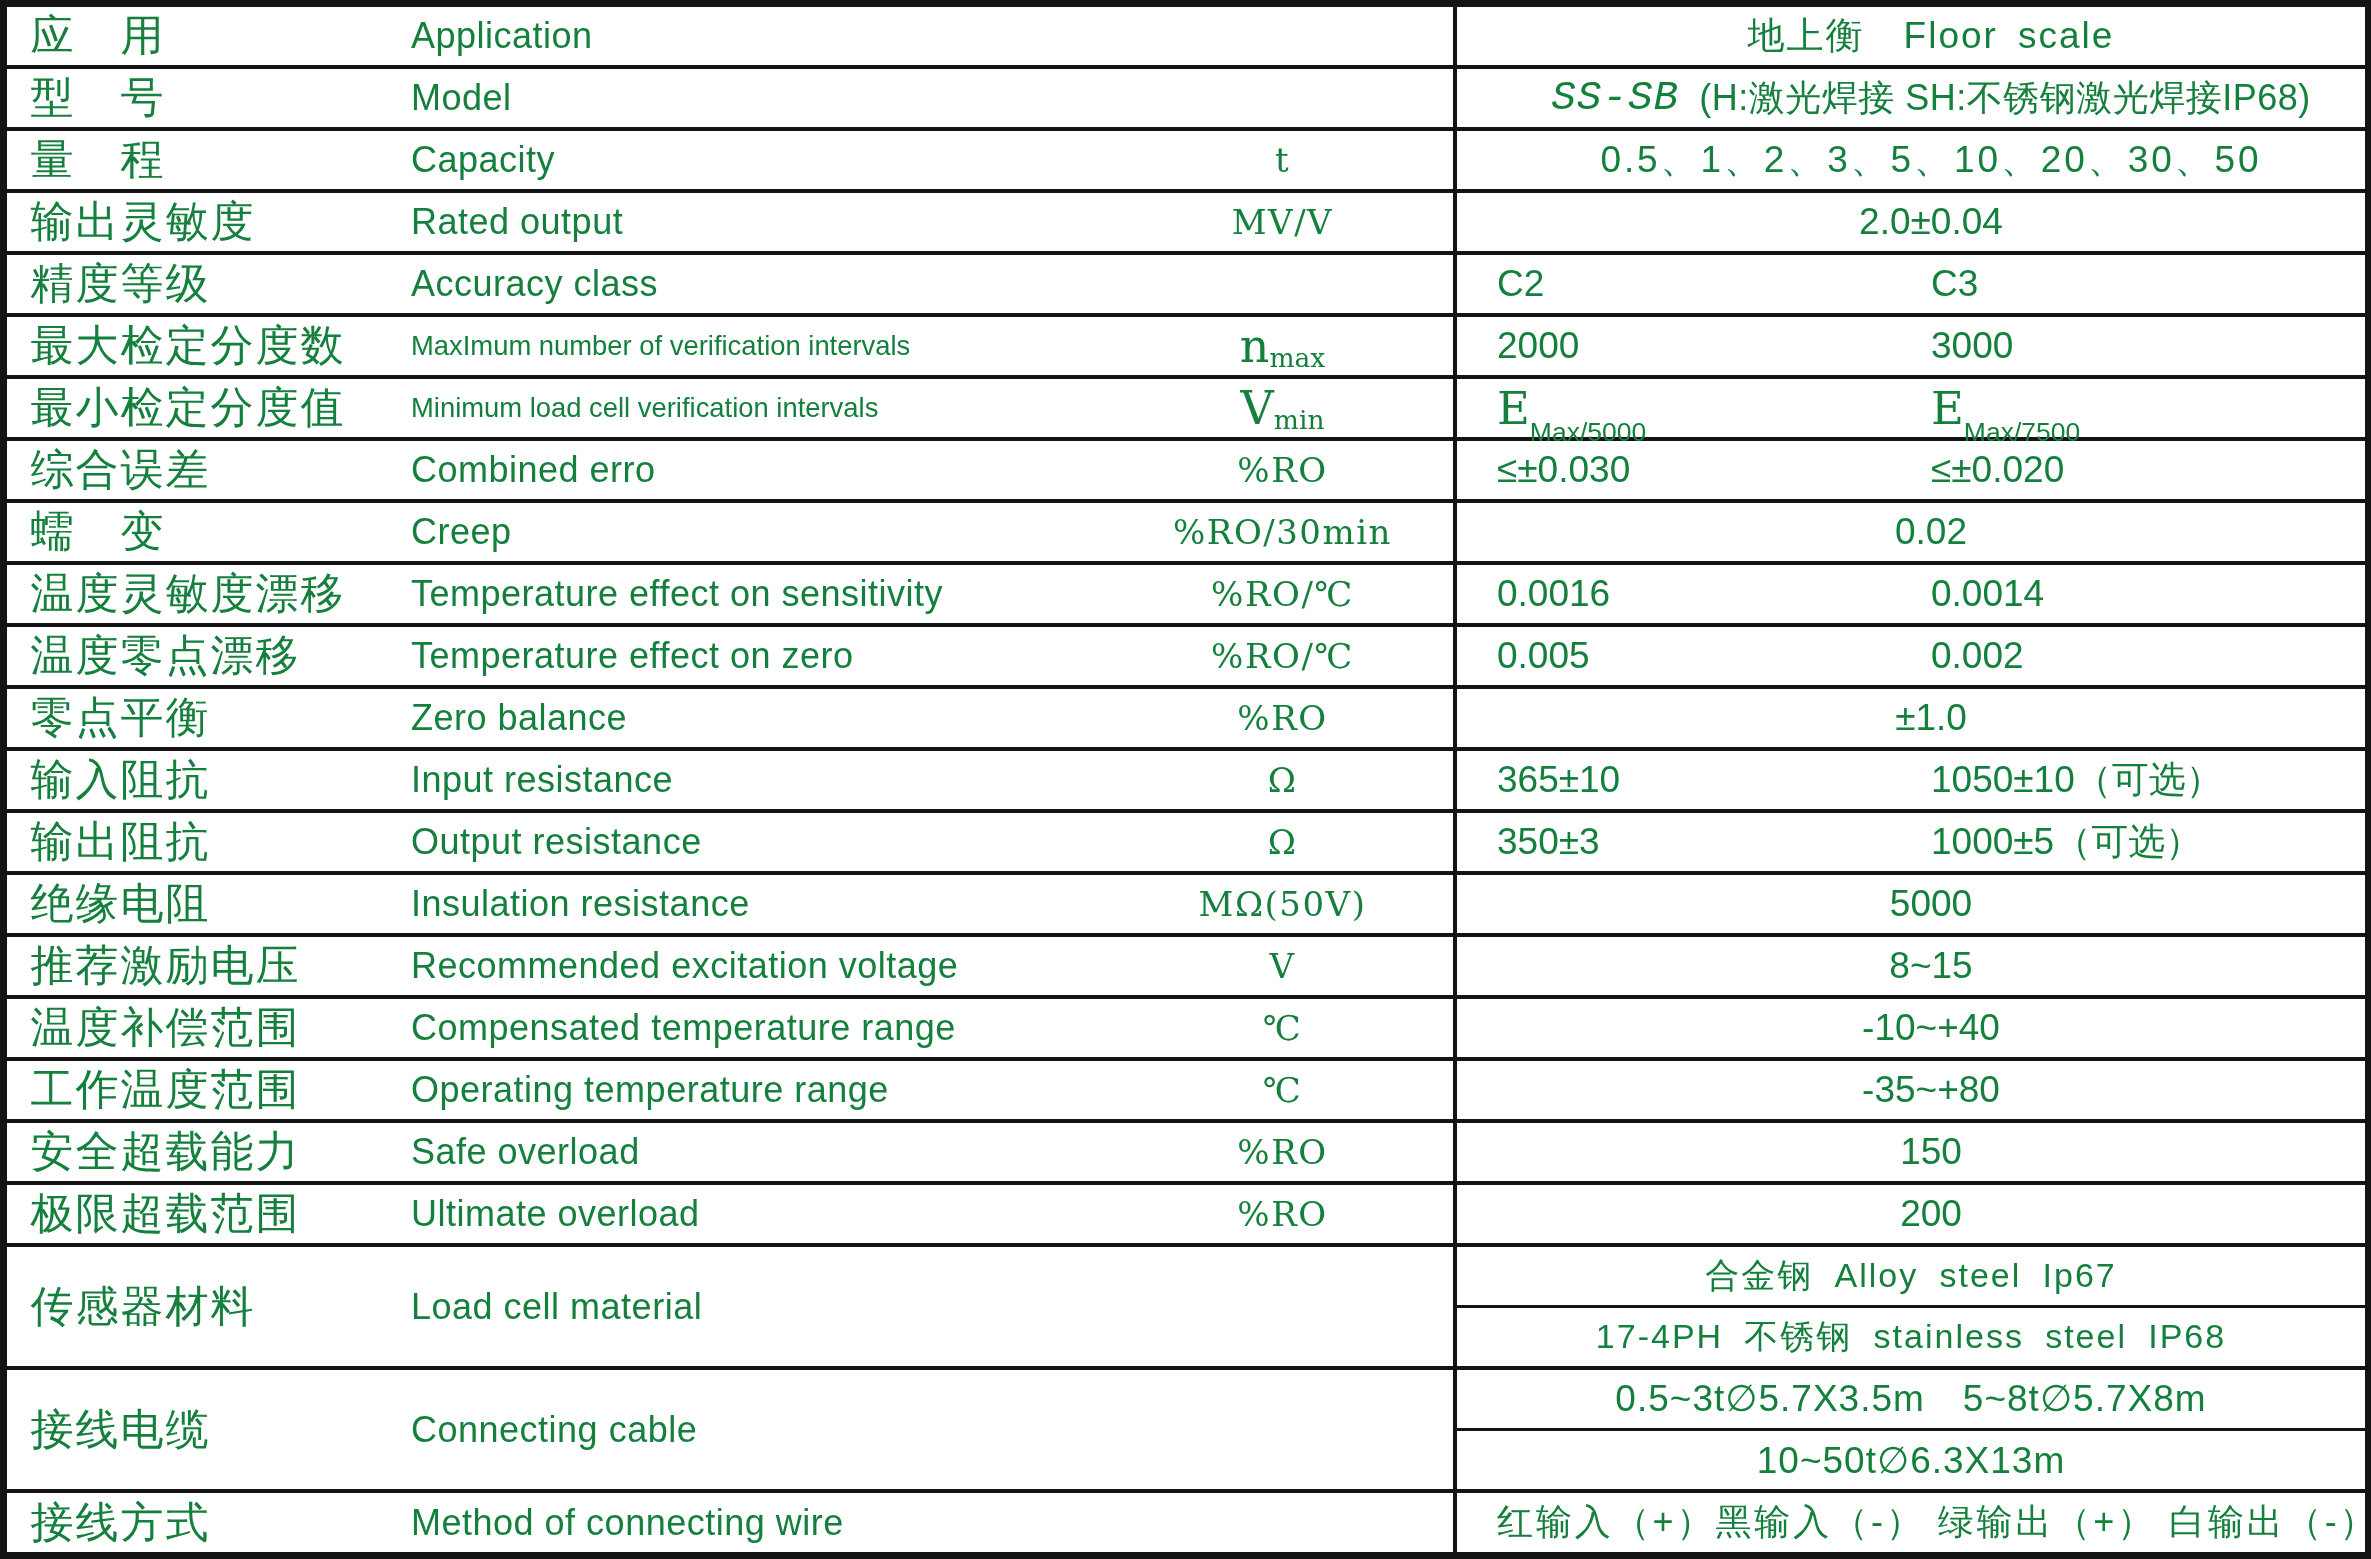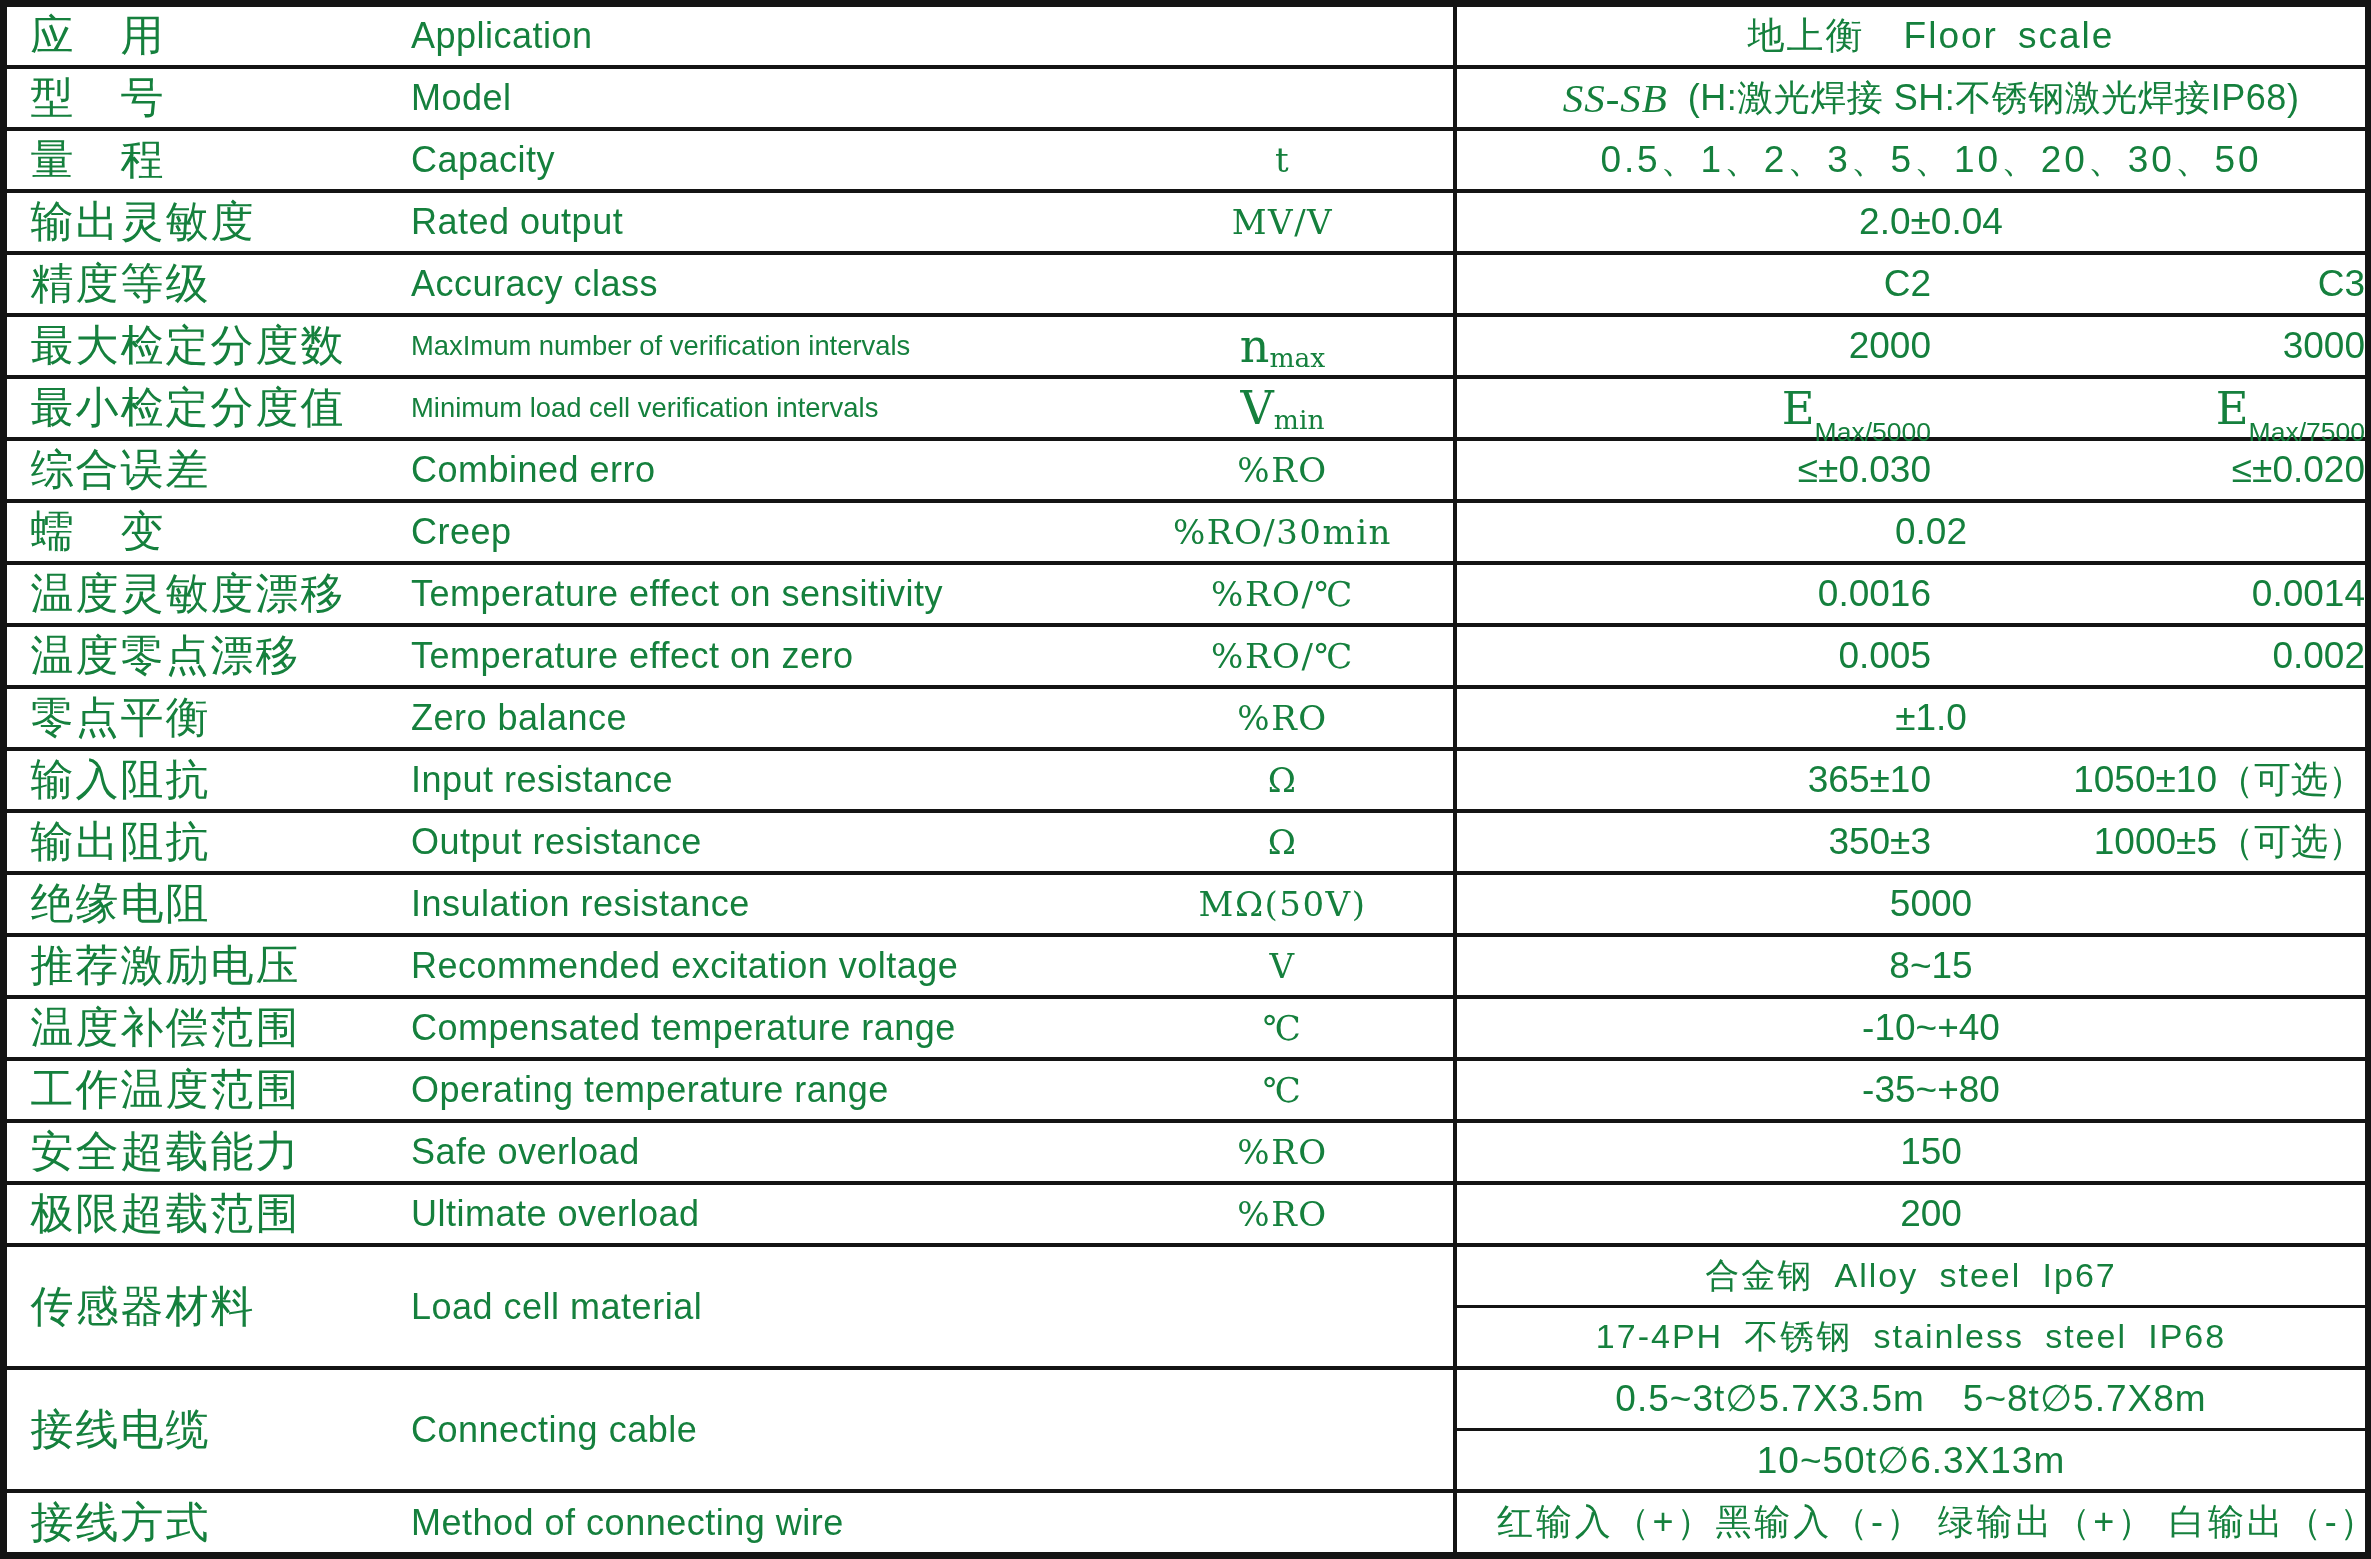--- a/index.html
+++ b/index.html
@@ -27,25 +27,25 @@
   }
   .unit .big{font-size:46px;letter-spacing:0;}
   .unit .sub{font-size:26.5px;letter-spacing:0;vertical-align:-4.9px;}
   .val{
     flex:1 1 auto;display:flex;align-items:center;justify-content:center;
     font-family:"Liberation Sans","DejaVu Sans",sans-serif;font-size:37px;white-space:nowrap;padding-left:40px;
   }
   .val.sp{letter-spacing:2px;word-spacing:7.8px;}
   .val.caps{letter-spacing:2.9px;}
   .val.pair{justify-content:flex-start;}
-  .val .half{width:50%;text-align:right;}
+  .val .half{width:50%;text-align:left;}
   .ebig{font-family:"DejaVu Serif","DejaVu Sans",serif;font-size:45px;}
   .esub{font-size:26.5px;position:relative;top:17px;letter-spacing:0;}
   .val.model{font-size:36px;letter-spacing:0.5px;}
-  .ssb{font-family:Liberation Serif, serif;font-style:italic;font-size:41px;letter-spacing:1px;margin-right:20px;}
+  .ssb{font-family:Liberation Mono, monospace;font-style:italic;font-size:41px;letter-spacing:1px;margin-right:20px;}
   .val.stack{flex-direction:column;align-items:stretch;justify-content:stretch;padding:0;border-radius:31px;}
   .srow{flex:1 1 50%;display:flex;align-items:center;justify-content:center;border-bottom:3.9px solid #141414;letter-spacing:2px;word-spacing:9.8px;font-size:34px;}
   .srow:last-child{border-bottom:none;}
   .row.cable .srow{font-size:37px;letter-spacing:1px;word-spacing:3.9px;}
   .val.wire{font-size:36px;letter-spacing:2.9px;}
 </style>
 </head>
 <body>
 
 <div class="tbl">

